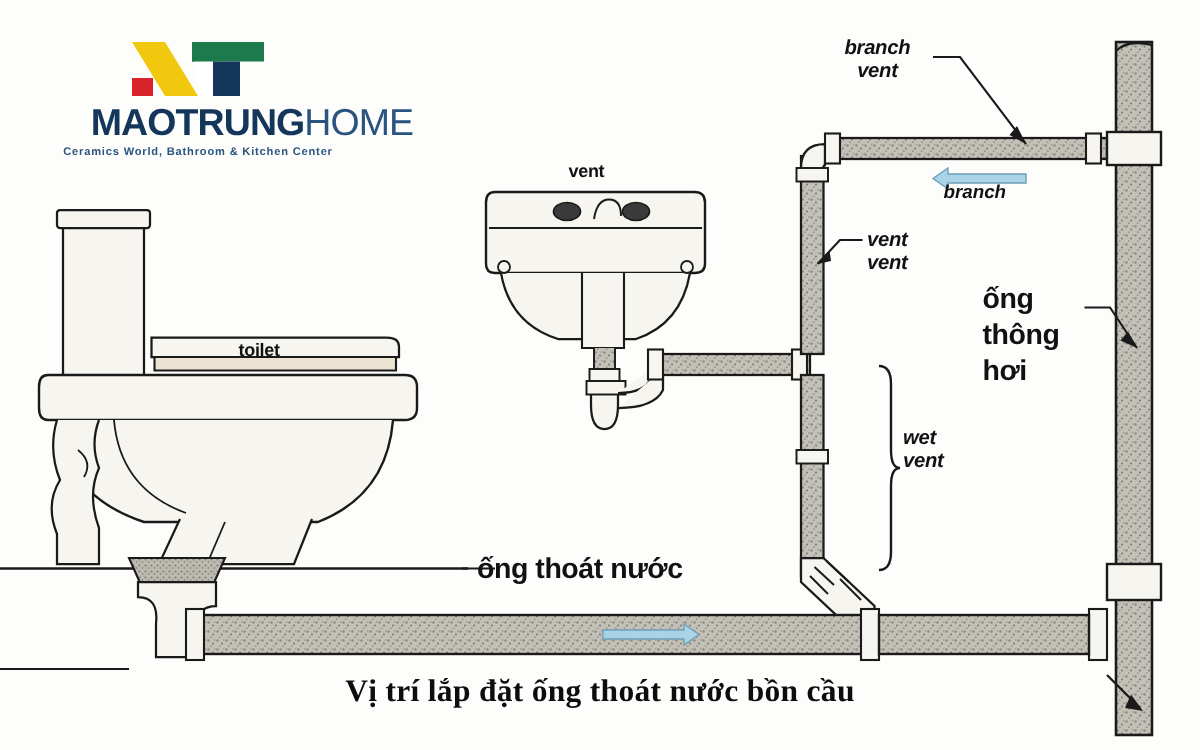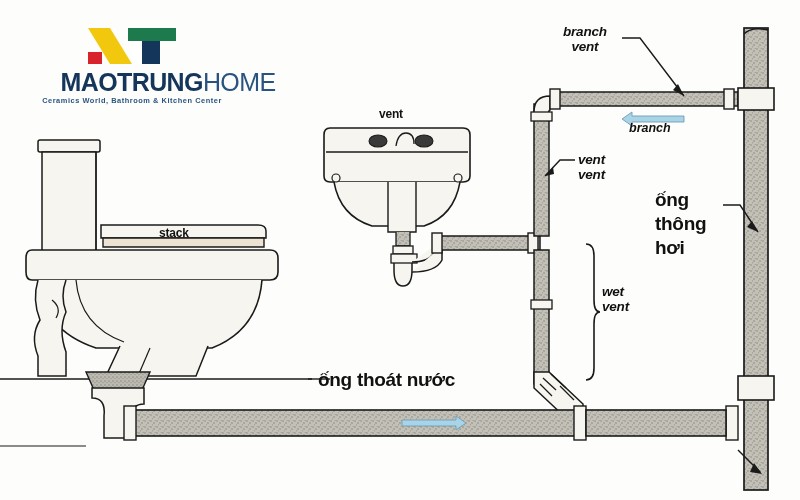--- a/index.html
+++ b/index.html
@@ -296,25 +296,26 @@
   <div class="label label-en" id="label-vent-stack">
     <span>vent</span><br>
     <span>vent</span>
   </div>
 
   <div class="label label-en" id="label-wet-vent">
     <span>wet</span><br>
     <span>vent</span>
   </div>
 
-  <div class="label label-part" id="label-toilet">stack</div>
+  <div class="label label-part" id="label-toilet">toilet</div>
   <div class="label label-part" id="label-basin">vent</div>
 
   <div class="label label-vn" id="label-ong-thong">
     <span>ống</span><br>
     <span>thông</span><br>
     <span>hơi</span>
   </div>
 
   <div class="label label-vn" id="label-ong-thoat">ống thoát nước</div>
 
+  <div id="caption">Vị trí lắp đặt ống thoát nước bồn cầu</div>
 
 </div>
 
 </body></html>

